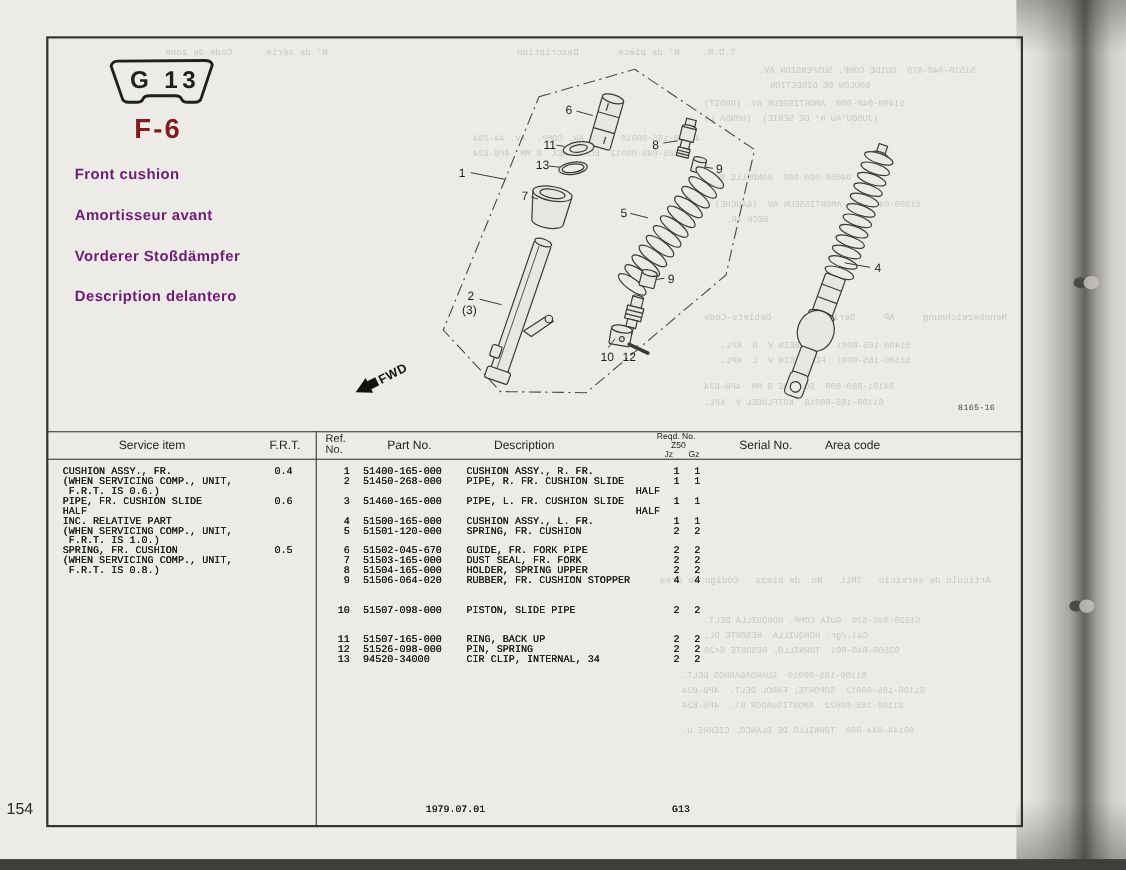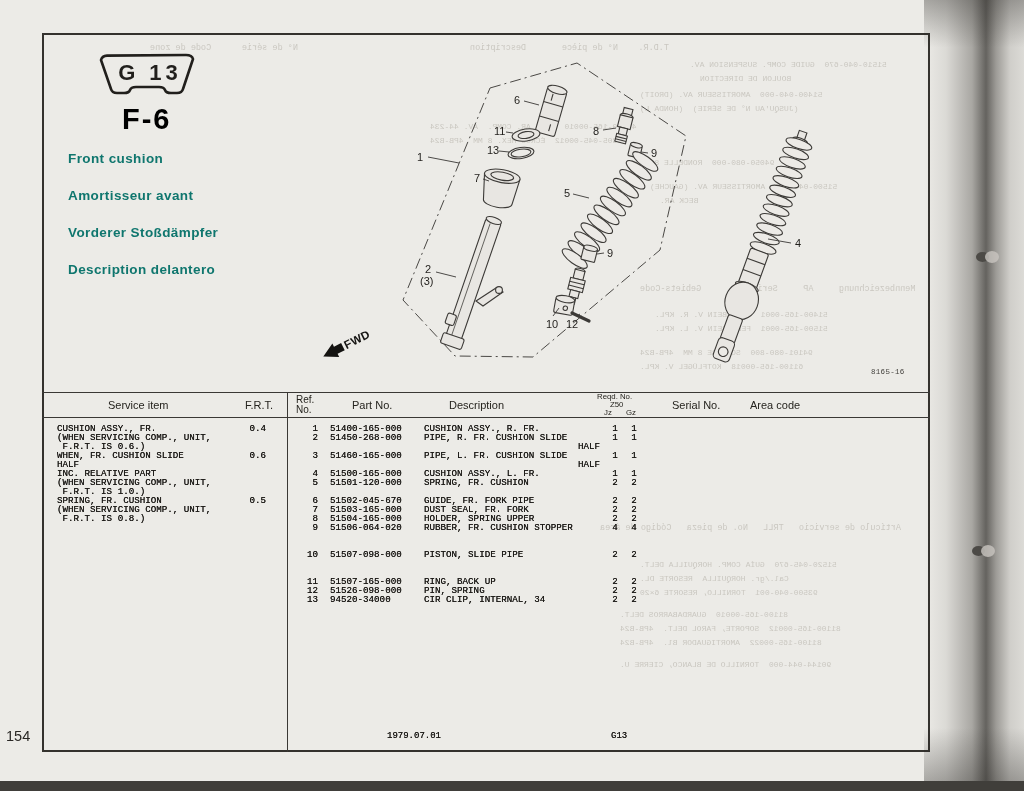--- a/index.html
+++ b/index.html
@@ -25,23 +25,23 @@
   
   #frame{position:absolute;left:42px;top:33px;width:888px;height:719px;
     border:2.5px solid #34322e;box-sizing:border-box;}
   .hline{position:absolute;background:#3a3835;height:1.4px;}
   .vline{position:absolute;background:#3a3835;width:1.3px;}
 
   
   #badge-shape{position:absolute;left:92px;top:50px;}
   #badge-label{position:absolute;left:100px;top:60px;width:100px;text-align:center;
     font-size:22px;font-weight:bold;letter-spacing:4px;color:#211f1c;}
-  #page-code{position:absolute;left:122px;top:103px;font-size:29px;font-weight:bold;
-    letter-spacing:2px;color:#000000;}
-  .title-line{position:absolute;left:68px;font-size:13.5px;font-weight:bold;color:#0f766e;
+  #page-code{position:absolute;left:122px;top:103px;font-size:25px;font-weight:bold;
+    letter-spacing:2px;color:#7f1d1d;}
+  .title-line{position:absolute;left:68px;font-size:13.5px;font-weight:bold;color:#701a75;
     letter-spacing:.4px;}
 
   
   #diagram{position:absolute;left:42px;top:33px;}
   #diagram .leader{stroke:#3a3835;stroke-width:.9;}
   #diagram text.callout{font-family:"Liberation Sans",sans-serif;font-size:11px;fill:#211f1c;}
   #figure-number{position:absolute;left:871px;top:368px;font-size:7.5px;color:#45433f;
     font-family:"Liberation Mono",monospace;letter-spacing:.3px;}
 
   
@@ -293,21 +293,21 @@
         <span class="c-sitem">CUSHION ASSY., FR.</span>
         <span class="c-frt">0.4</span>
       </div>
       <div class="sitem" style="top: 433px;">
         <span class="c-sitem">(WHEN SERVICING COMP., UNIT,</span>
       </div>
       <div class="sitem" style="top: 442px;">
         <span class="c-sitem"> F.R.T. IS 0.6.)</span>
       </div>
       <div class="sitem" style="top: 451px;">
-        <span class="c-sitem">WHEN, FR. CUSHION SLIDE</span>
+        <span class="c-sitem">PIPE, FR. CUSHION SLIDE</span>
         <span class="c-frt">0.6</span>
       </div>
       <div class="sitem" style="top: 460px;">
         <span class="c-sitem">HALF</span>
       </div>
       <div class="sitem" style="top: 469px;">
         <span class="c-sitem">INC. RELATIVE PART</span>
       </div>
       <div class="sitem" style="top: 478px;">
         <span class="c-sitem">(WHEN SERVICING COMP., UNIT,</span>

